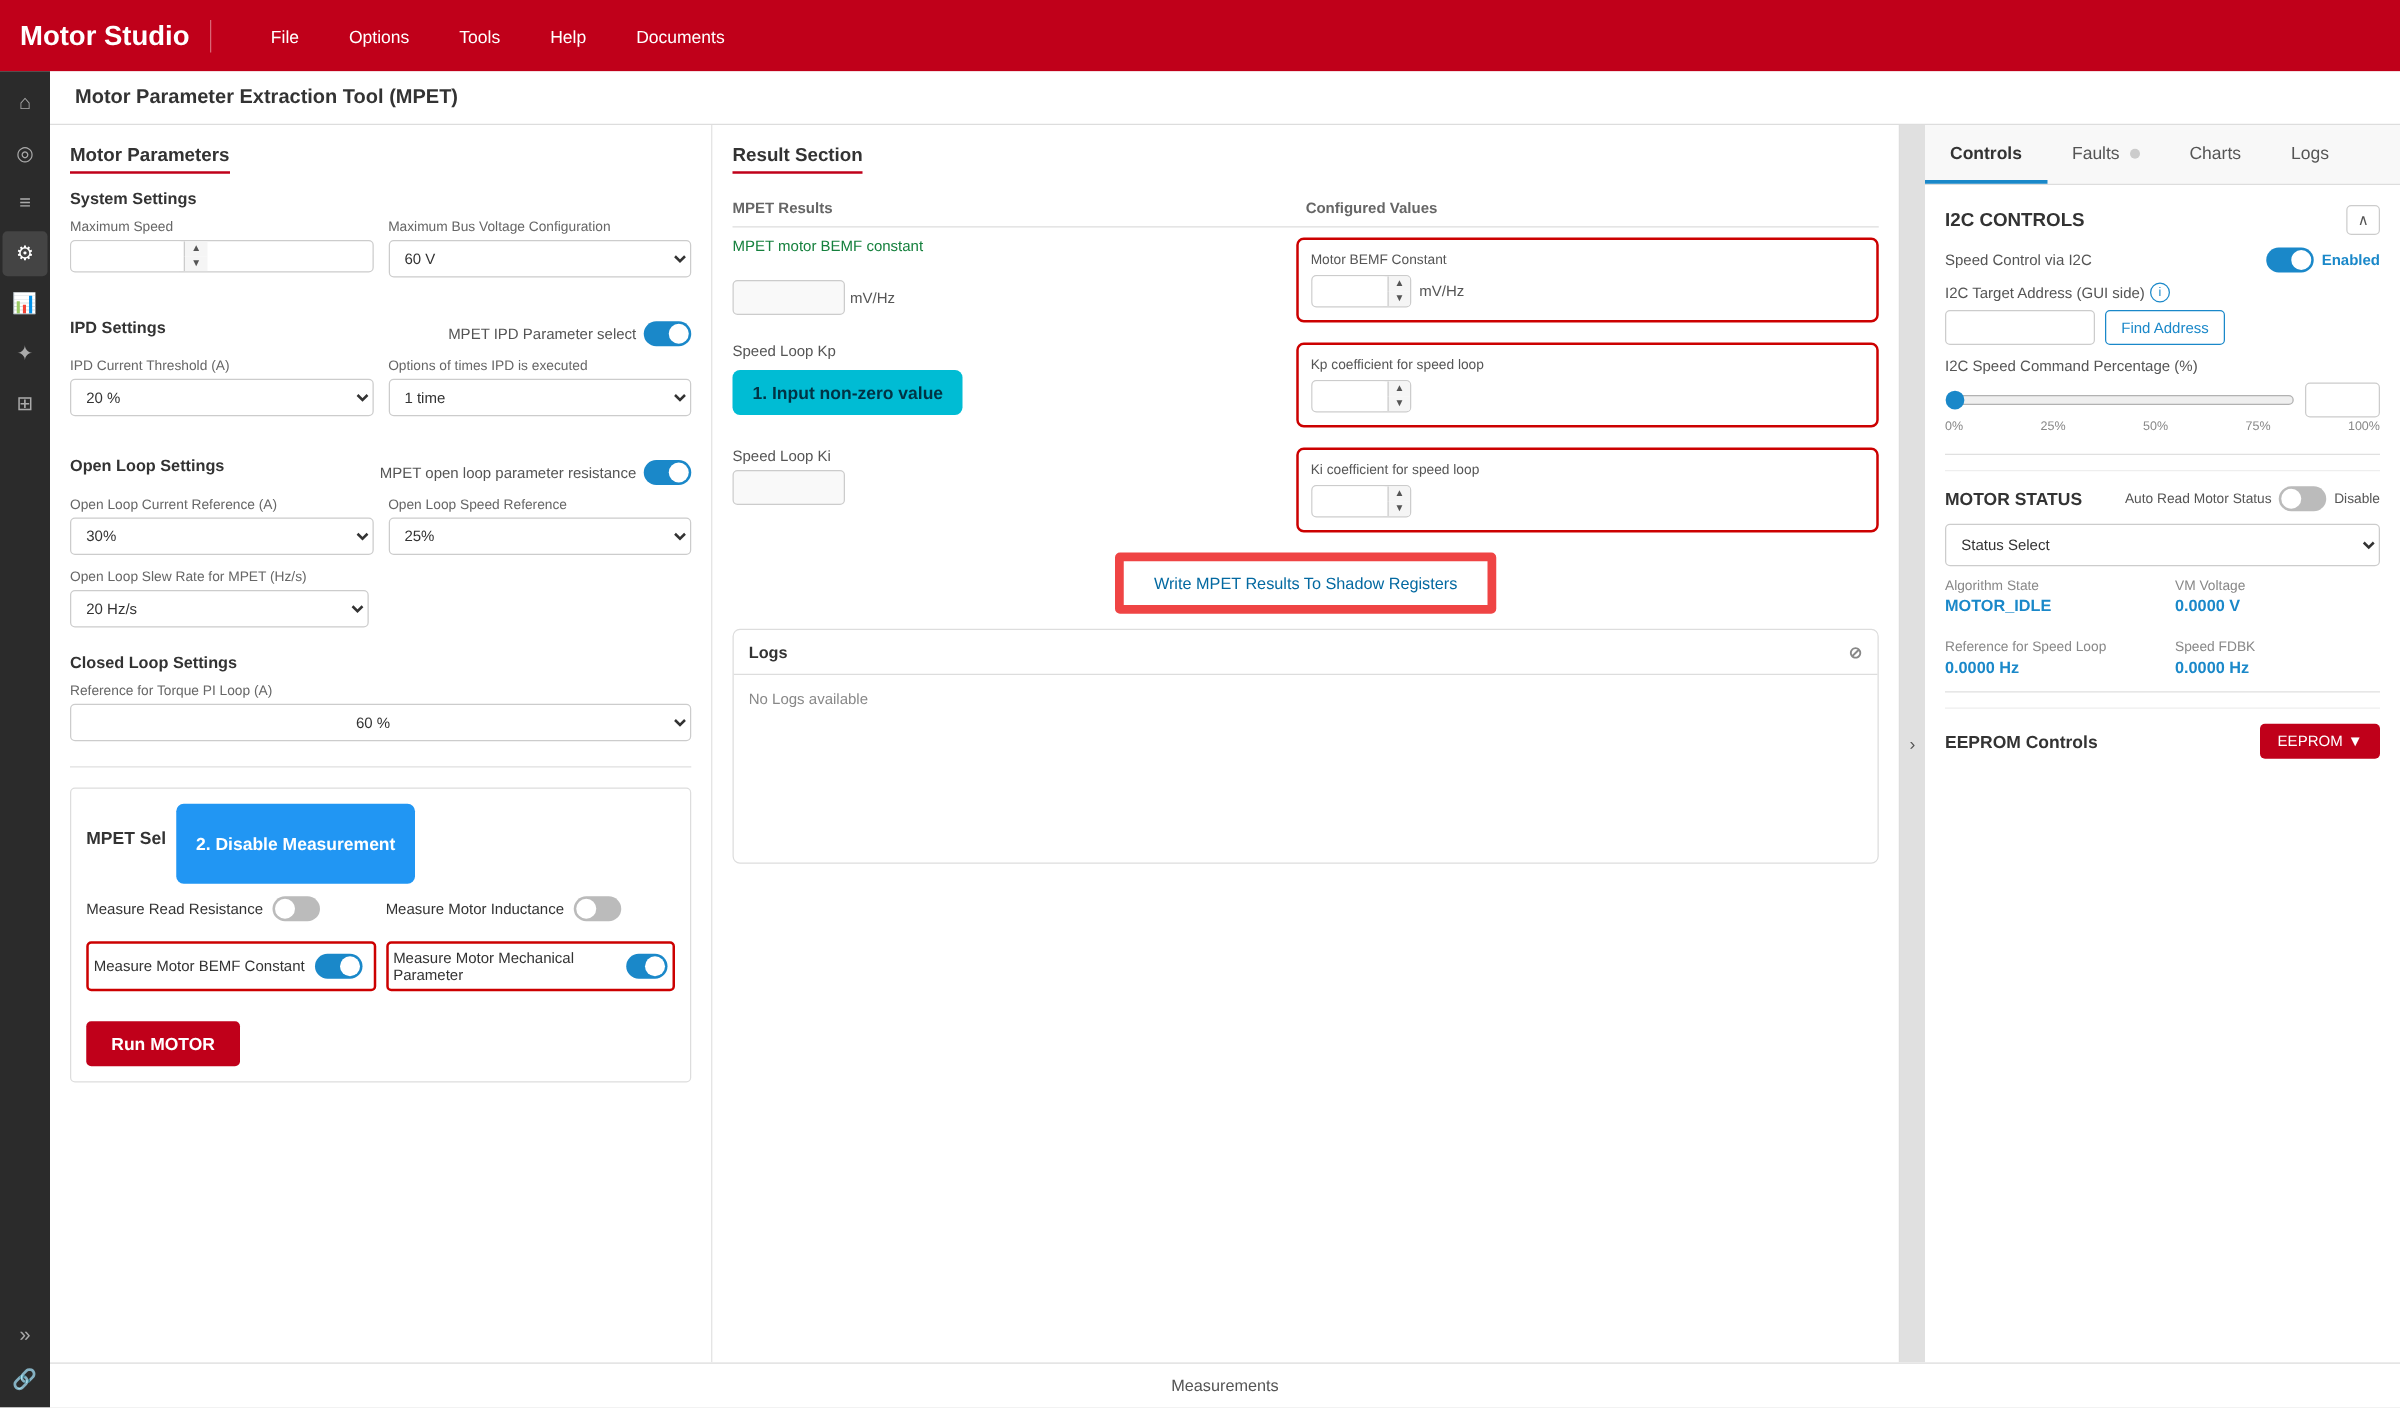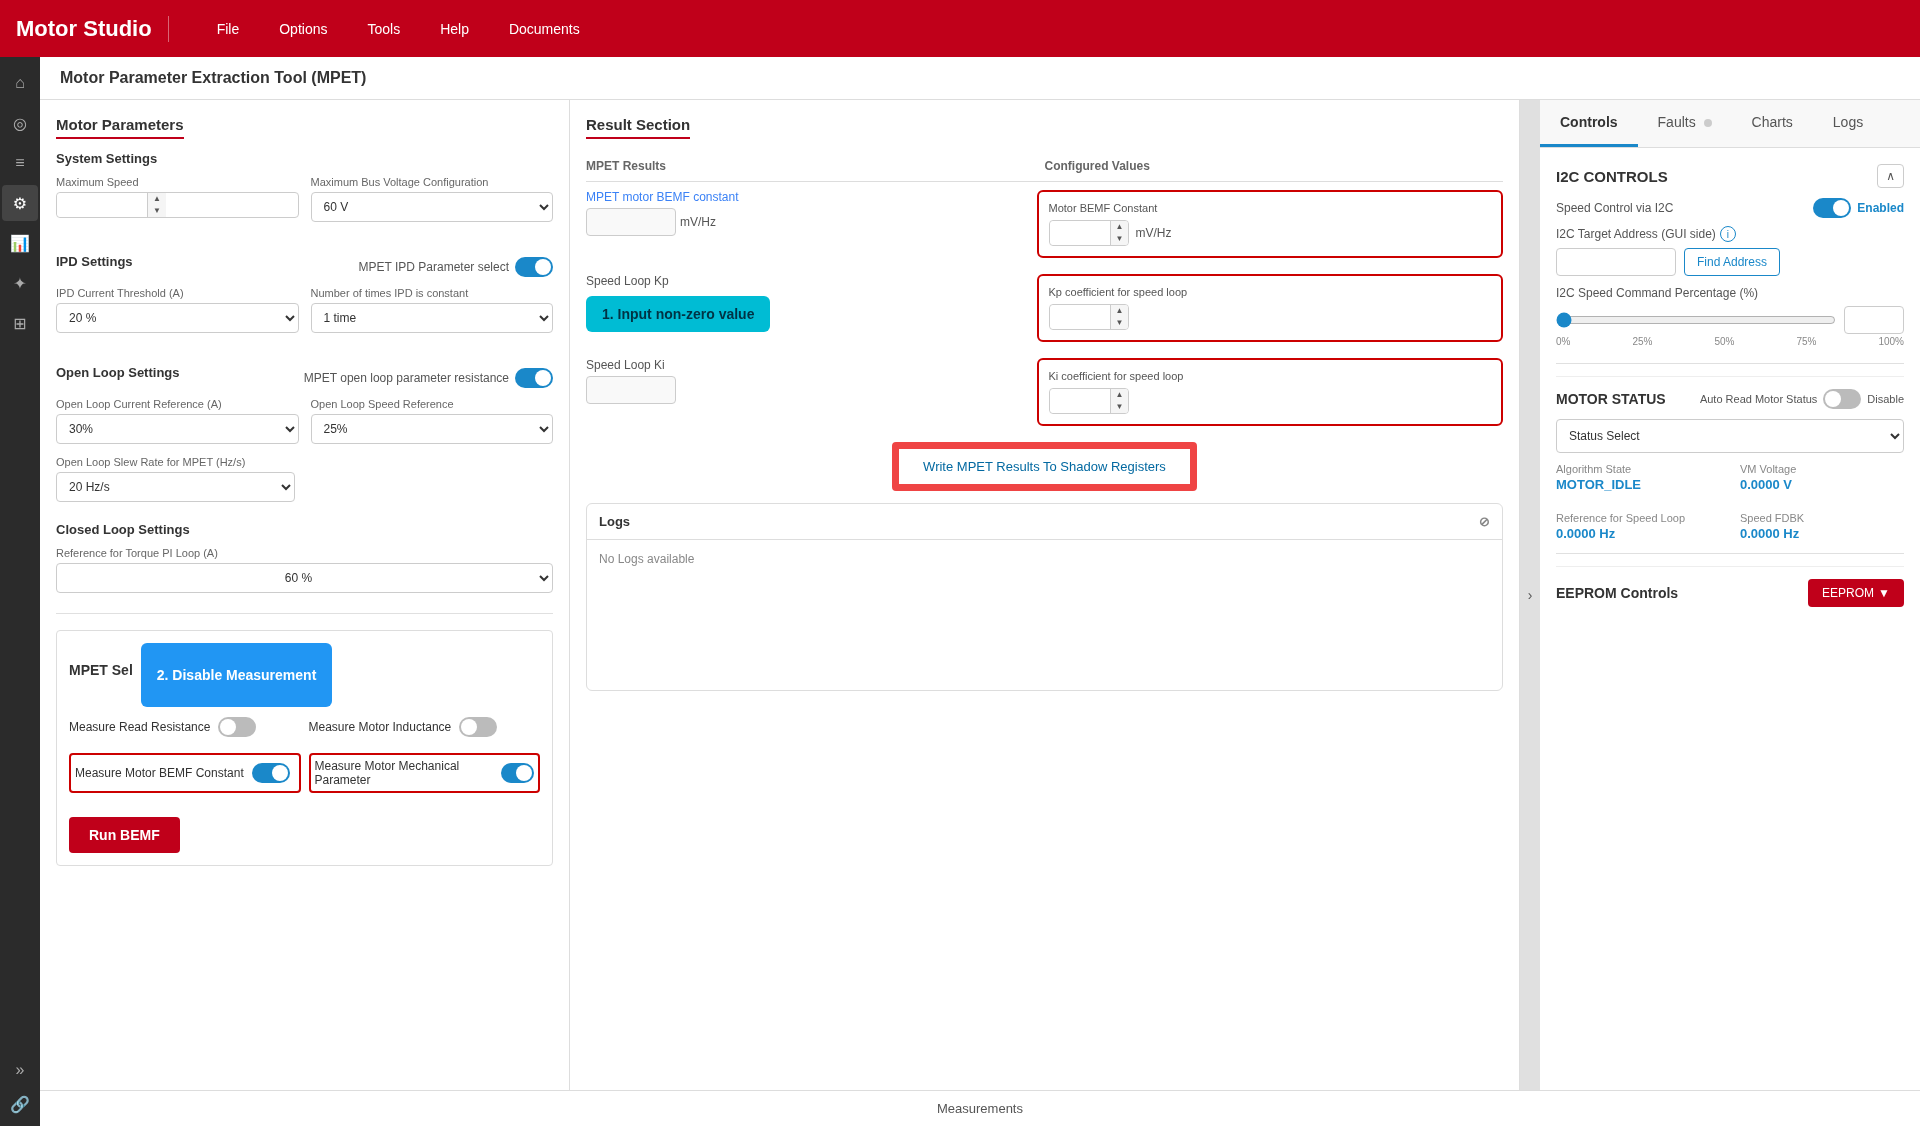--- a/index.html
+++ b/index.html
@@ -213,21 +213,21 @@
             </div>
           </div>
           <div class="two-col">
             <div class="form-group">
               <div class="form-label">IPD Current Threshold (A)</div>
               <select style="width:100%;">
                 <option>20 %</option>
               </select>
             </div>
             <div class="form-group">
-              <div class="form-label">Number of times IPD is constant</div>
+              <div class="form-label">Options of times IPD is executed</div>
               <select style="width:100%;">
                 <option>1 time</option>
               </select>
             </div>
           </div>
         </div>
 
         
         <div class="settings-section">
           <div style="display:flex; justify-content:space-between; align-items:center; margin-bottom:8px;">
@@ -295,37 +295,37 @@
             <div class="toggle-row" style="border:2px solid #cc0000; border-radius:4px; padding:4px;">
               <span style="font-size:12px;">Measure Motor BEMF Constant</span>
               <div class="toggle"></div>
             </div>
             <div class="toggle-row" style="border:2px solid #cc0000; border-radius:4px; padding:4px;">
               <span style="font-size:12px;">Measure Motor Mechanical Parameter</span>
               <div class="toggle"></div>
             </div>
           </div>
 
-          <button class="run-btn">Run BEMF</button>
+          <button class="run-btn">Run MOTOR</button>
         </div>
       </div>
 
       <div class="center-panel">
         <div class="section-title">Result Section</div>
 
         
         <div class="result-header">
           <div class="result-header-col">MPET Results</div>
           <div class="result-header-col">Configured Values</div>
         </div>
 
         
         <div style="display:flex; margin-bottom:16px; gap:8px; align-items:flex-start;">
           <div style="flex:1;">
-            <div style="font-size:12px; color:#3b82f6; margin-bottom:4px;">MPET motor BEMF constant</div>
+            <div style="font-size:12px; color:#15803d; margin-bottom:20px;">MPET motor BEMF constant</div>
             <div style="display:flex; align-items:center; gap:4px;">
               <input type="text" style="width: 90px; background: rgb(249, 249, 249); color: rgb(153, 153, 153);">
               <span style="font-size:12px; color:#555;">mV/Hz</span>
             </div>
           </div>
           <div style="flex:1; border:2px solid #cc0000; border-radius:6px; padding:10px;">
             <div style="font-size:11px; color:#555; margin-bottom:6px;">Motor BEMF Constant</div>
             <div style="display:flex; align-items:center; gap:6px;">
               <div class="spinner-input">
                 <input type="text" style="width: 60px;">

